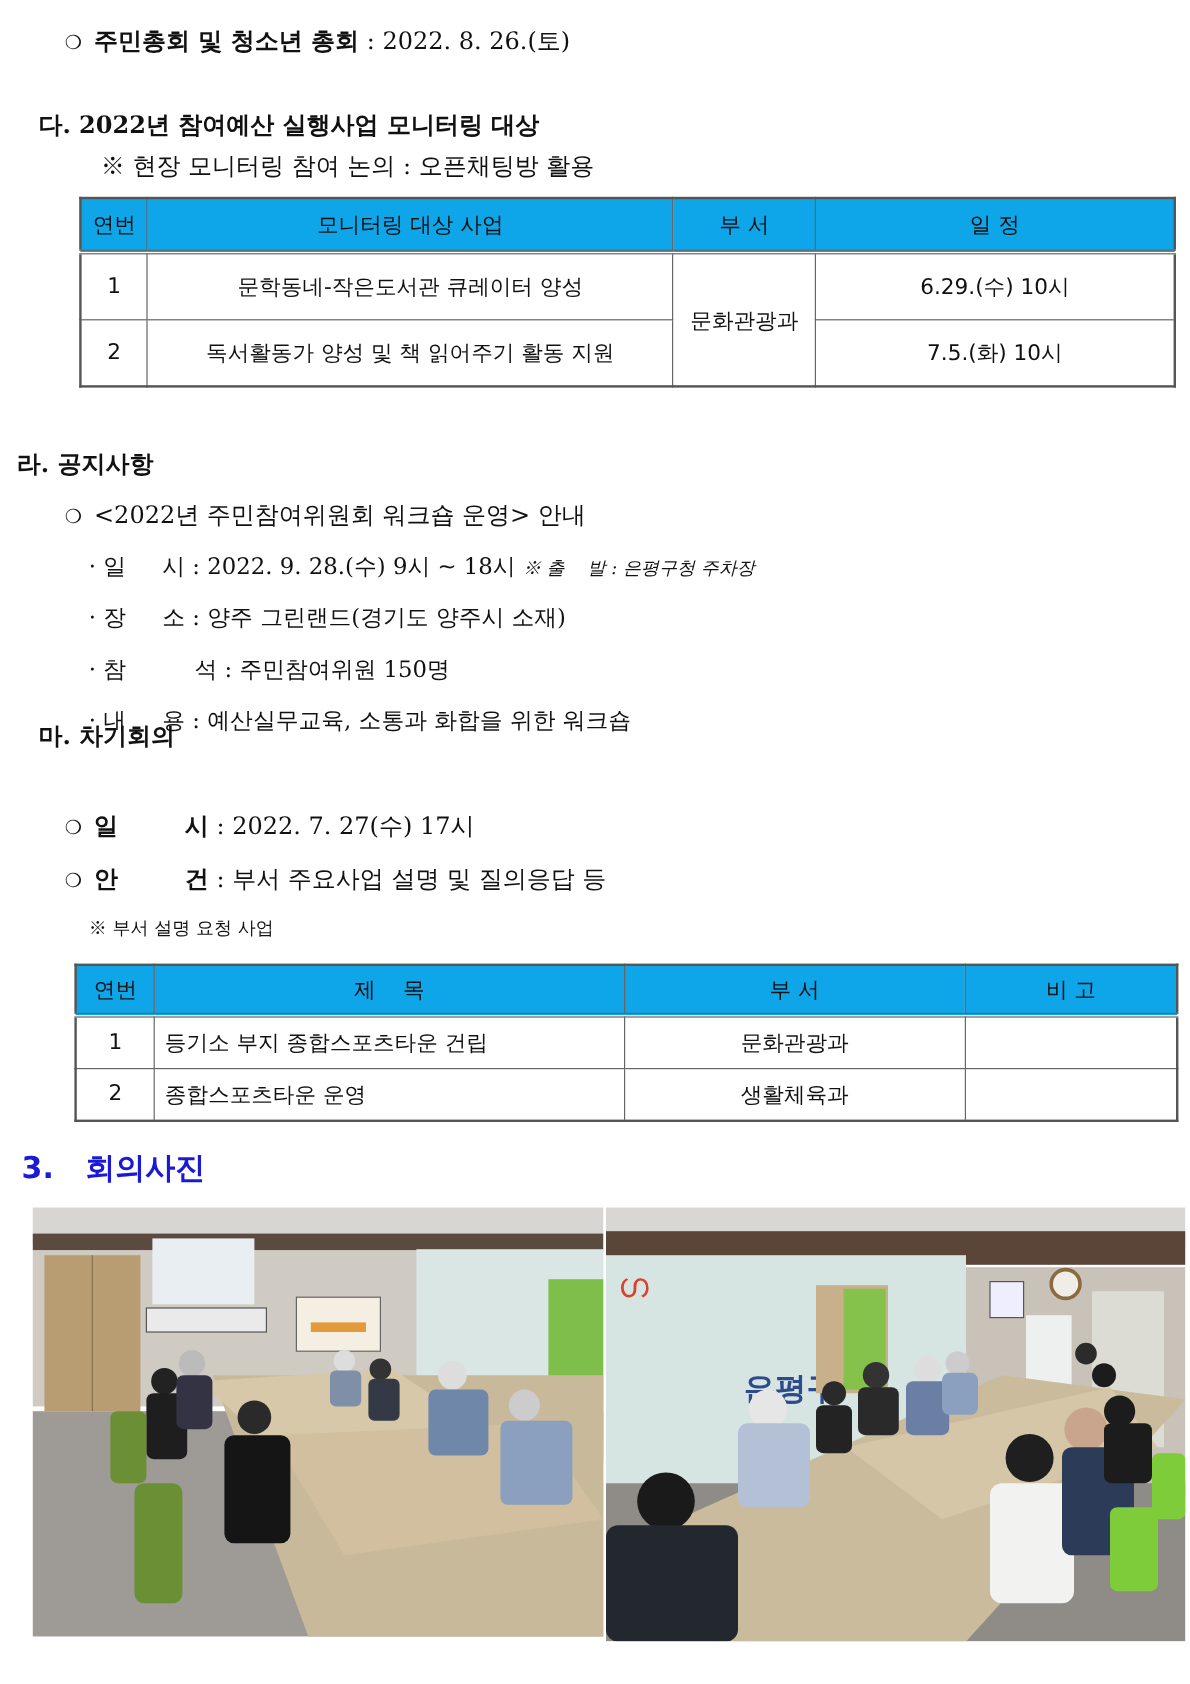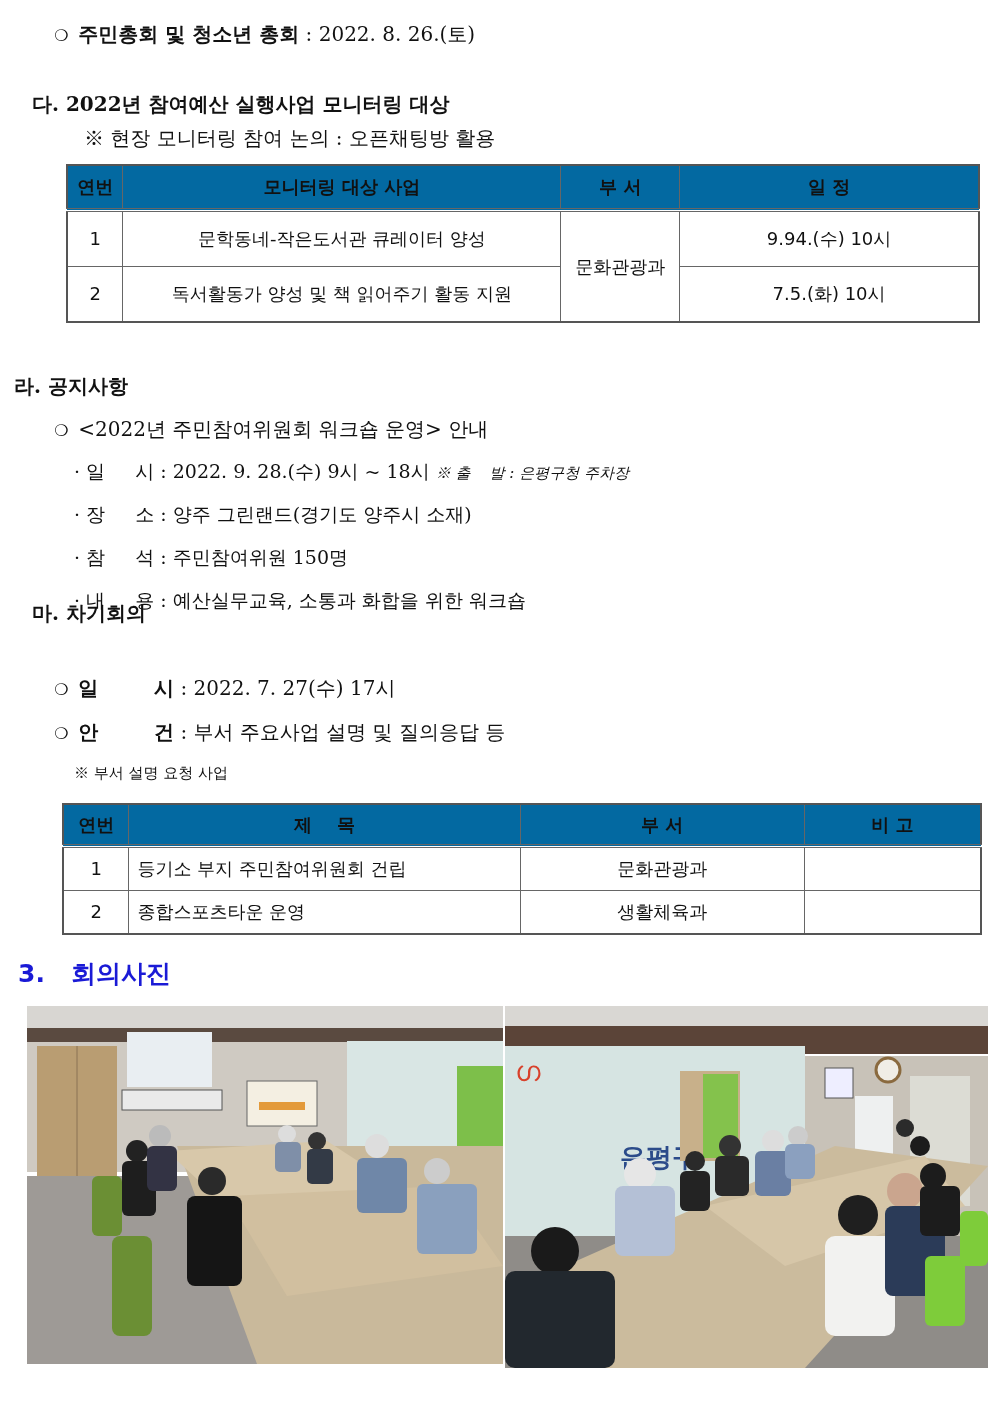--- a/index.html
+++ b/index.html
@@ -20,21 +20,21 @@
 
   table.doc-table {
     position: absolute; border-collapse: collapse;
     font-family: "DejaVu Sans", "Liberation Sans", sans-serif;
     border: 2px solid #555;
   }
   table.doc-table th, table.doc-table td {
     border: 1px solid #666; padding: 0; text-align: center; font-weight: normal;
     font-size: 18px; color: #111;
   }
-  table.doc-table thead th { background: #0369a1; font-weight: bold; }
+  table.doc-table thead th { background: #0ea5e9; }
   table.doc-table thead tr { border-bottom: 4px double #666; }
   table.doc-table td.left { text-align: left; padding-left: 8px; }
 
   .section-title-blue {
     font-family: "DejaVu Sans", "Liberation Sans", sans-serif;
     font-weight: bold; font-size: 25px; color: #1a1ad6;
   }
 
   .photo {
     position: absolute; overflow: hidden;
@@ -65,21 +65,21 @@
       <th>모니터링 대상 사업</th>
       <th>부 서</th>
       <th>일 정</th>
     </tr>
   </thead>
   <tbody>
     <tr style="height:55px;">
       <td>1</td>
       <td>문학동네-작은도서관 큐레이터 양성</td>
       <td rowspan="2">문화관광과</td>
-      <td>9.94.(수)  10시</td>
+      <td>6.29.(수)  10시</td>
     </tr>
     <tr style="height:55px;">
       <td>2</td>
       <td>독서활동가 양성 및 책 읽어주기 활동 지원</td>
       <td>7.5.(화)  10시</td>
     </tr>
   </tbody>
 </table>
 
 <div class="abs t20 bold" style="left:14px; top:373px;">라. 공지사항</div>
@@ -90,21 +90,21 @@
 <div class="abs t19" style="left:74px; top:459px;">
   <span class="dot-bullet">·</span><span class="spaced-label" style="white-space:pre;">일     시</span>
   <span>: 2022. 9. 28.(수) 9시 ~ 18시</span>
   <span class="small-note" style="white-space:pre;font-style:italic;">※ 출    발 : 은평구청 주차장</span>
 </div>
 <div class="abs t19" style="left:74px; top:502px;">
   <span class="dot-bullet">·</span><span class="spaced-label" style="white-space:pre;">장     소</span>
   <span>: 양주 그린랜드(경기도 양주시 소재)</span>
 </div>
 <div class="abs t19" style="left:74px; top:545px;">
-  <span class="dot-bullet">·</span><span class="spaced-label" style="white-space:pre;">참     석</span>
+  <span class="dot-bullet">·</span><span class="spaced-label" style="white-space:pre;font-family:Liberation Mono, monospace;">참     석</span>
   <span>: 주민참여위원 150명</span>
 </div>
 <div class="abs t19" style="left:74px; top:588px;">
   <span class="dot-bullet">·</span><span class="spaced-label" style="white-space:pre;">내     용</span>
   <span>: 예산실무교육, 소통과 화합을 위한 워크숍</span>
 </div>
 
 <div class="abs t20 bold" style="left:32px; top:600px;">마. 차기회의</div>
 <div class="abs t20" style="left:54px; top:675px;">
   <span class="circle-bullet">❍</span><span class="bold" style="white-space:pre;">일        시</span>
@@ -127,21 +127,21 @@
     <tr style="height:42px;">
       <th>연번</th>
       <th style="white-space:pre;">제    목</th>
       <th>부 서</th>
       <th>비 고</th>
     </tr>
   </thead>
   <tbody>
     <tr style="height:44px;">
       <td>1</td>
-      <td class="left">등기소 부지 주민참여위원회 건립</td>
+      <td class="left">등기소 부지 종합스포츠타운 건립</td>
       <td>문화관광과</td>
       <td></td>
     </tr>
     <tr style="height:44px;">
       <td>2</td>
       <td class="left">종합스포츠타운 운영</td>
       <td>생활체육과</td>
       <td></td>
     </tr>
   </tbody>

